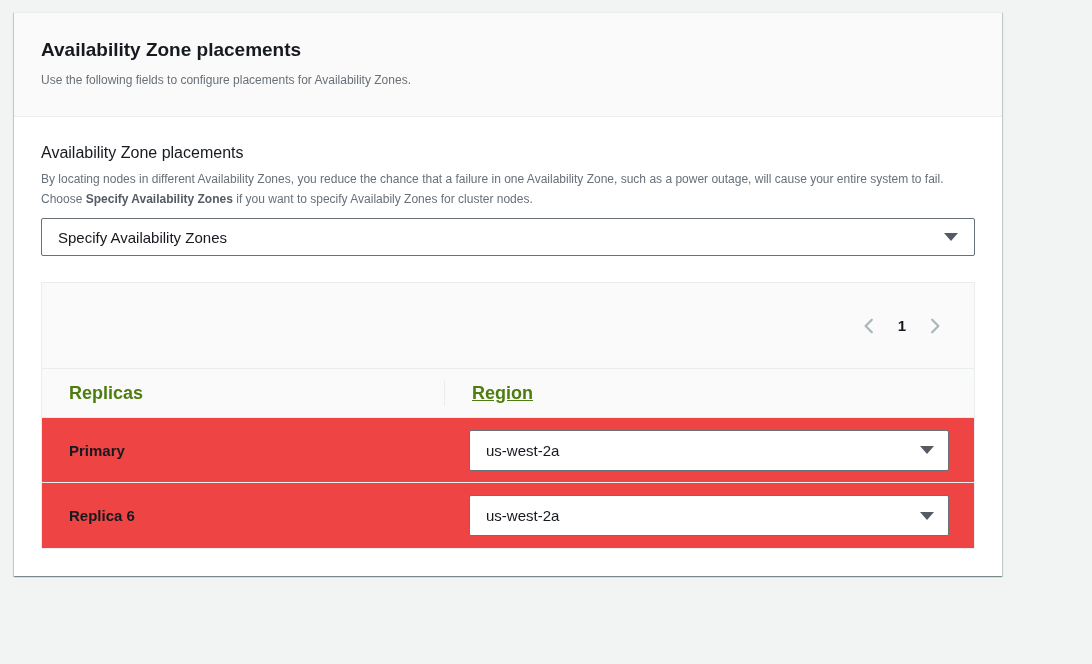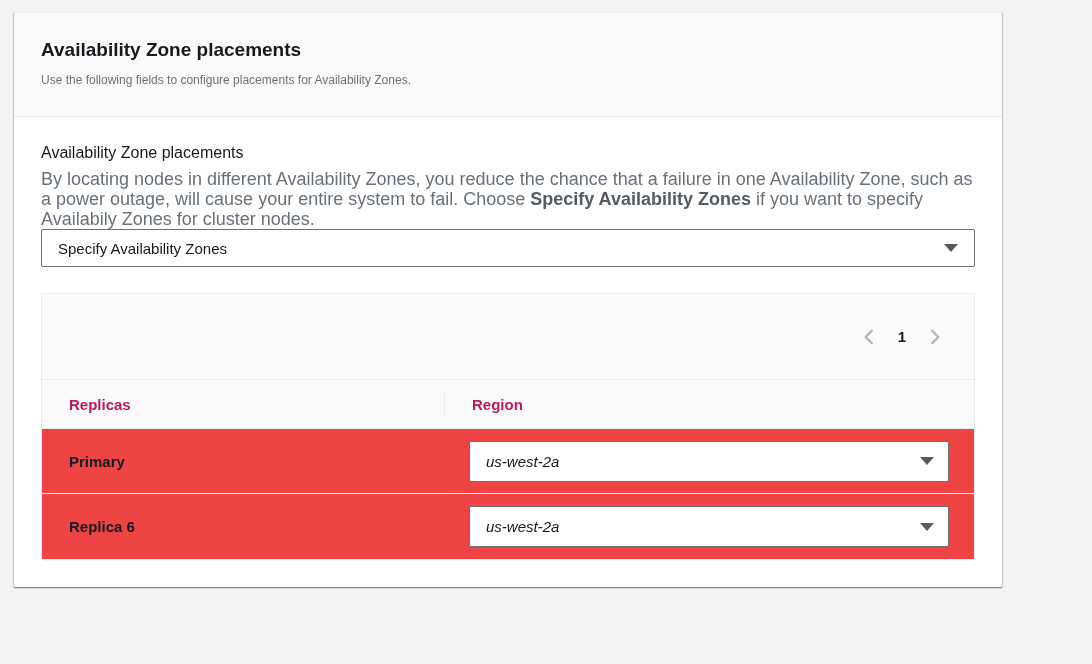--- a/index.html
+++ b/index.html
@@ -44,25 +44,25 @@
     background: #ffffff;
     padding: 26px 27px 27px 27px;
   }
   .field-label {
     font-size: 16px;
     line-height: 20px;
     color: #16191f;
     margin-bottom: 6px;
   }
   .field-desc {
-    font-size: 18px;
+    font-size: 12px;
     line-height: 20px;
     color: #687078;
     max-width: 1000px;
-    margin-bottom: 0;
+    margin-bottom: 9px;
   }
   .field-desc b { font-weight: 700; color: #545b64; }
   .select {
     display: flex;
     align-items: center;
     justify-content: space-between;
     background: #ffffff;
     border: 1px solid #687078;
     border-radius: 2px;
     height: 38px;
@@ -118,35 +118,36 @@
     color: #16191f;
     padding: 2px 4px;
     cursor: pointer;
   }
   .table-colheaders {
     display: flex;
     align-items: center;
     height: 49px;
     background: #fafafa;
     border-bottom: 1px solid #eaeded;
-    font-size: 15px;
-    font-weight: 700;
-    color: #be185d;
+    font-size: 18px;
+    font-weight: 700;
+    color: #4d7c0f;
   }
   .col-replicas {
     width: 402px;
     padding-left: 27px;
   }
   .col-region {
     flex: 1;
     padding-left: 28px;
     position: relative;
     align-self: stretch;
     display: flex;
     align-items: center;
+    text-decoration: underline;
   }
   .col-region::before {
     content: "";
     position: absolute;
     left: 0; top: 50%;
     transform: translateY(-50%);
     width: 1px; height: 26px;
     background: #eaeded;
   }
   .table-row {
@@ -160,21 +161,20 @@
   .cell-replica {
     width: 402px;
     padding-left: 27px;
     font-size: 15px;
     font-weight: 700;
     color: #16191f;
   }
   .cell-region {
     flex: 1;
     padding: 0 25px;
-    font-style: italic;
   }
   .select-row { height: 41px; padding: 0 14px 0 16px; }
 </style>
 </head>
 <body>
 
 <section class="card">
 
   <header class="card-header">
     <h1 class="card-title">Availability Zone placements</h1>

